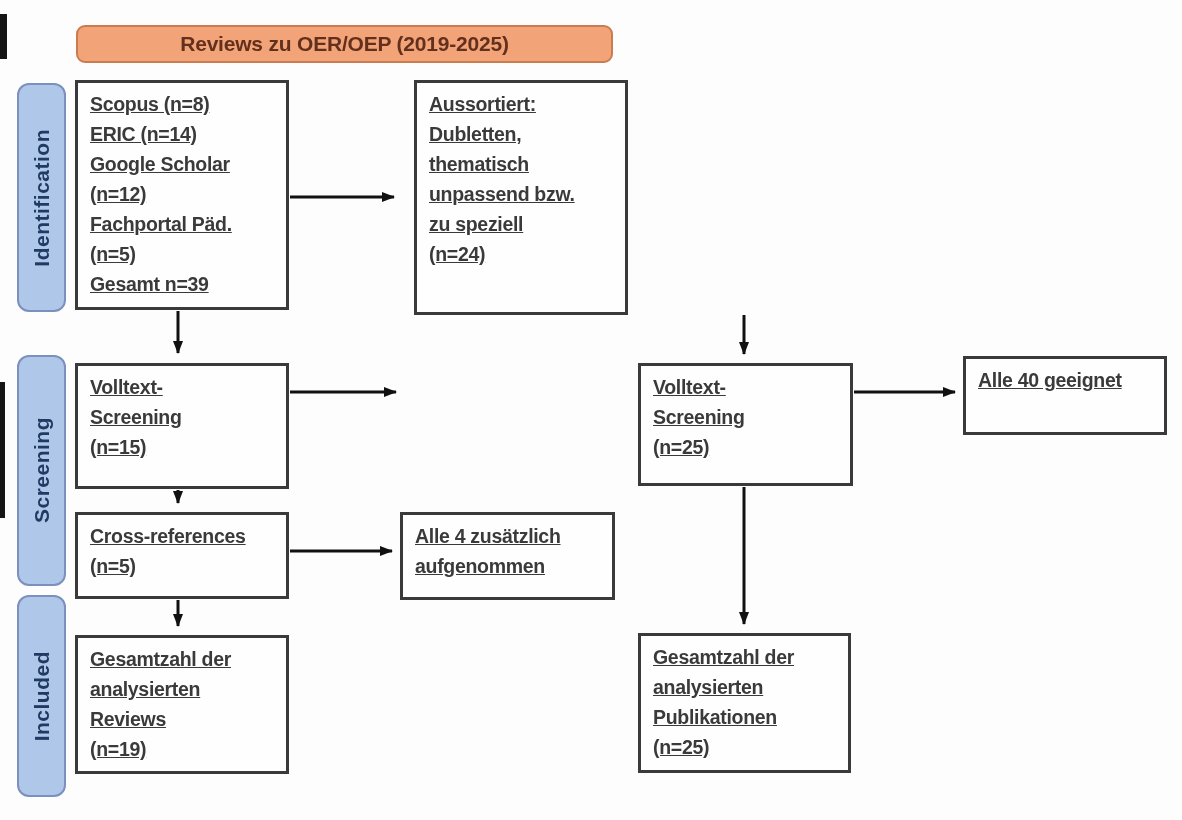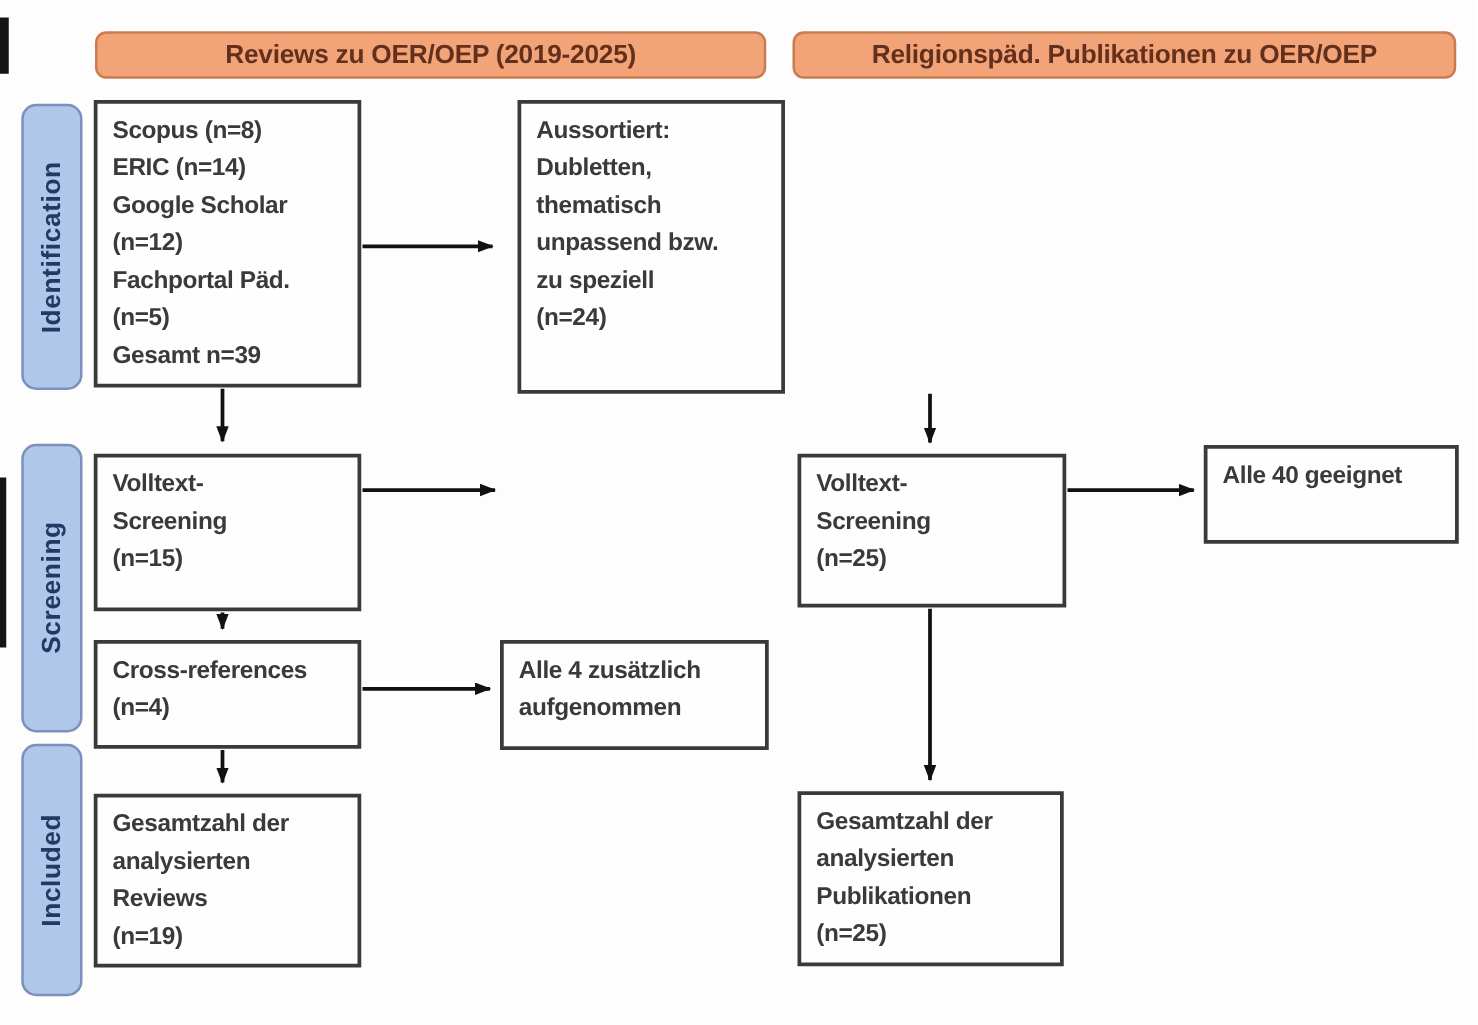--- a/index.html
+++ b/index.html
@@ -25,36 +25,35 @@
   .stage .vtext {
     writing-mode:vertical-rl; transform:rotate(180deg);
     font-weight:bold; font-size:21px; color:#203A63; letter-spacing:0.5px;
     white-space:nowrap;
   }
   
   .bx {
     position:absolute; box-sizing:border-box;
     background:#FEFEFE; border:3px solid #3A3A3A;
     color:#3A3A3A; font-weight:bold; font-size:19.5px; line-height:30px;
-    letter-spacing:-0.3px; padding:6px 16px 0 12px; white-space:pre-line;
+    letter-spacing:-0.3px; padding:6px 16px 0 12px; white-space:pre-line;text-decoration:underline;
   }
   .bx.wide { line-height:30px; }
   svg.arrows { position:absolute; left:0; top:0; width:1182px; height:820px; pointer-events:none; }
   .artifact { position:absolute; left:0; background:#151515; }
 </style>
 </head>
 <body>
 
 <div class="canvas">
 
   <div class="artifact" style="top:14px; width:7px; height:45px;"></div>
   <div class="artifact" style="top:382px; width:5px; height:136px;"></div>
 
   <div class="hdr" style="left:76px; top:25px; width:537px;">Reviews zu OER/OEP (2019-2025)</div>
-  <div class="hdr" style="left:634px; top:25px; width:531px;">Religionspäd. Publikationen zu OER/OEP</div>
 
   <div class="stage" style="top:83px; height:229px;">
     <span class="vtext">Identification</span>
   </div>
   <div class="stage" style="top:355px; height:231px;">
     <span class="vtext">Screening</span>
   </div>
   <div class="stage" style="top:595px; height:202px;">
     <span class="vtext">Included</span>
   </div>
@@ -69,21 +68,21 @@
   <div class="bx" style="left:414px; top:80px; width:214px; height:235px;">Aussortiert:
 Dubletten,
 thematisch
 unpassend bzw.
 zu speziell
 (n=24)</div>
   <div class="bx" style="left:75px; top:363px; width:214px; height:126px;">Volltext-
 Screening
 (n=15)</div>
   <div class="bx" style="left:75px; top:512px; width:214px; height:87px;">Cross-references
-(n=4)</div>
+(n=5)</div>
   <div class="bx" style="left:400px; top:512px; width:215px; height:88px;">Alle 4 zusätzlich
 aufgenommen</div>
   <div class="bx" style="left:75px; top:635px; width:214px; height:139px;">Gesamtzahl der
 analysierten
 Reviews
 (n=19)</div>
 
   <div class="bx" style="left:638px; top:363px; width:215px; height:123px;">Volltext-
 Screening
 (n=25)</div>

